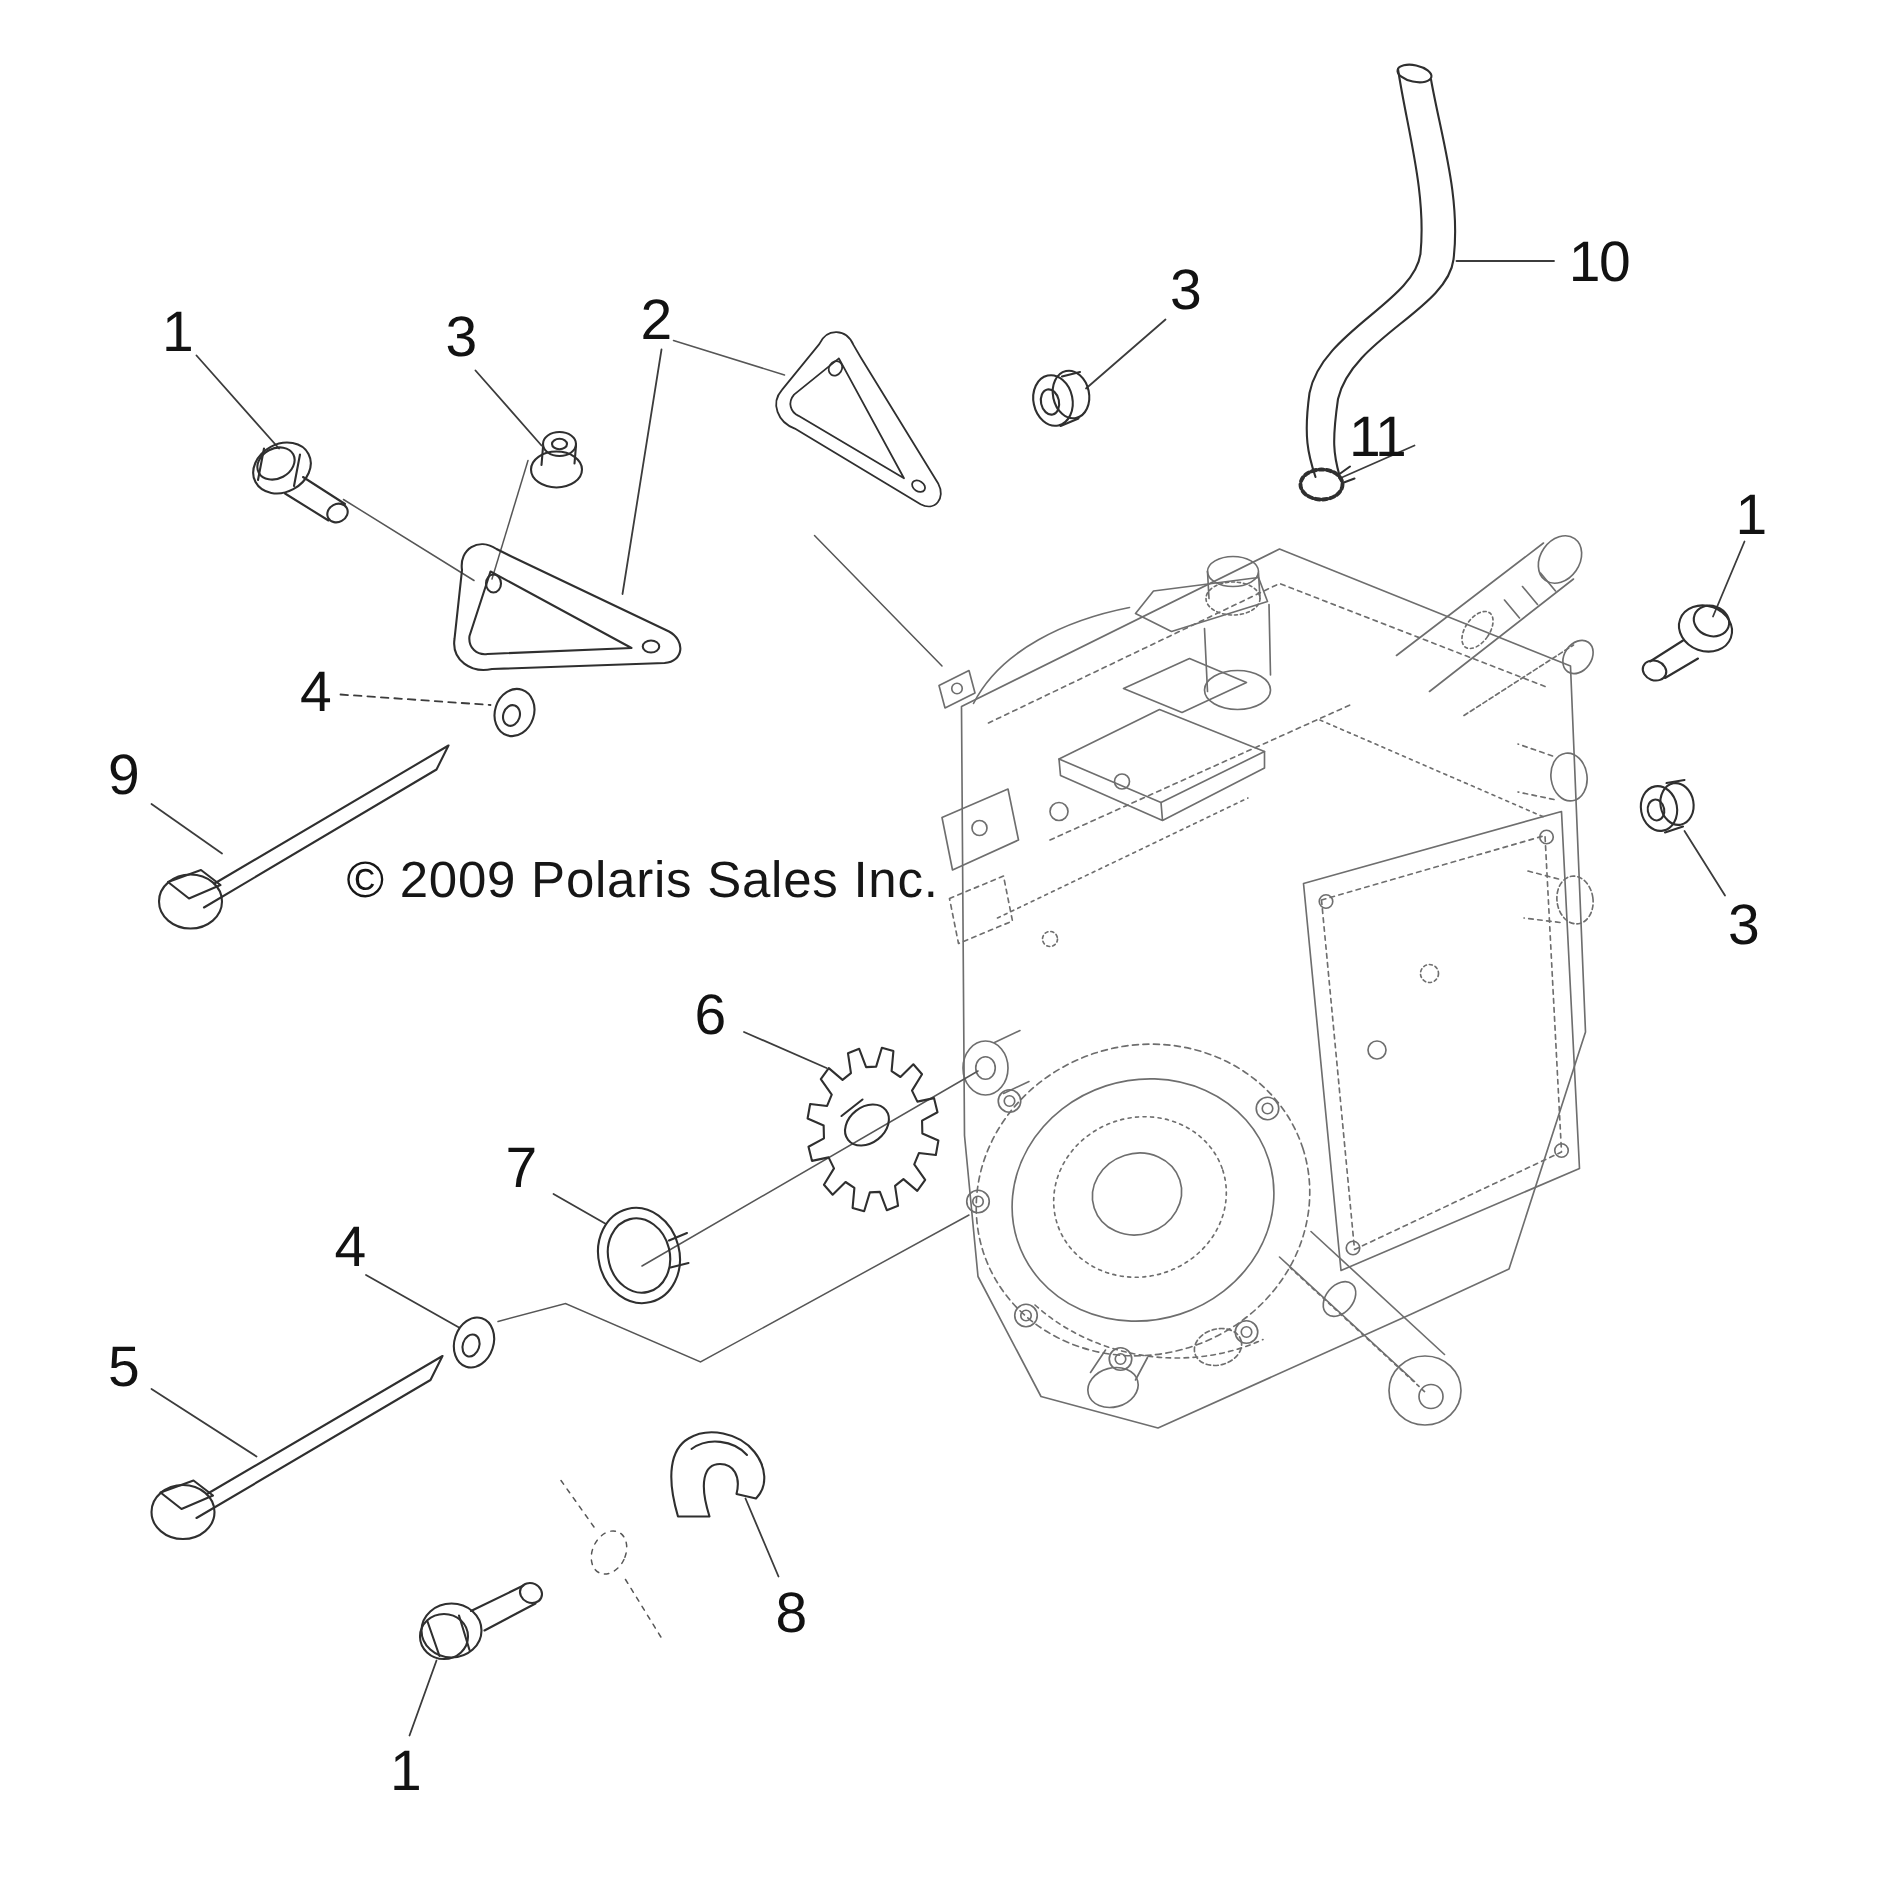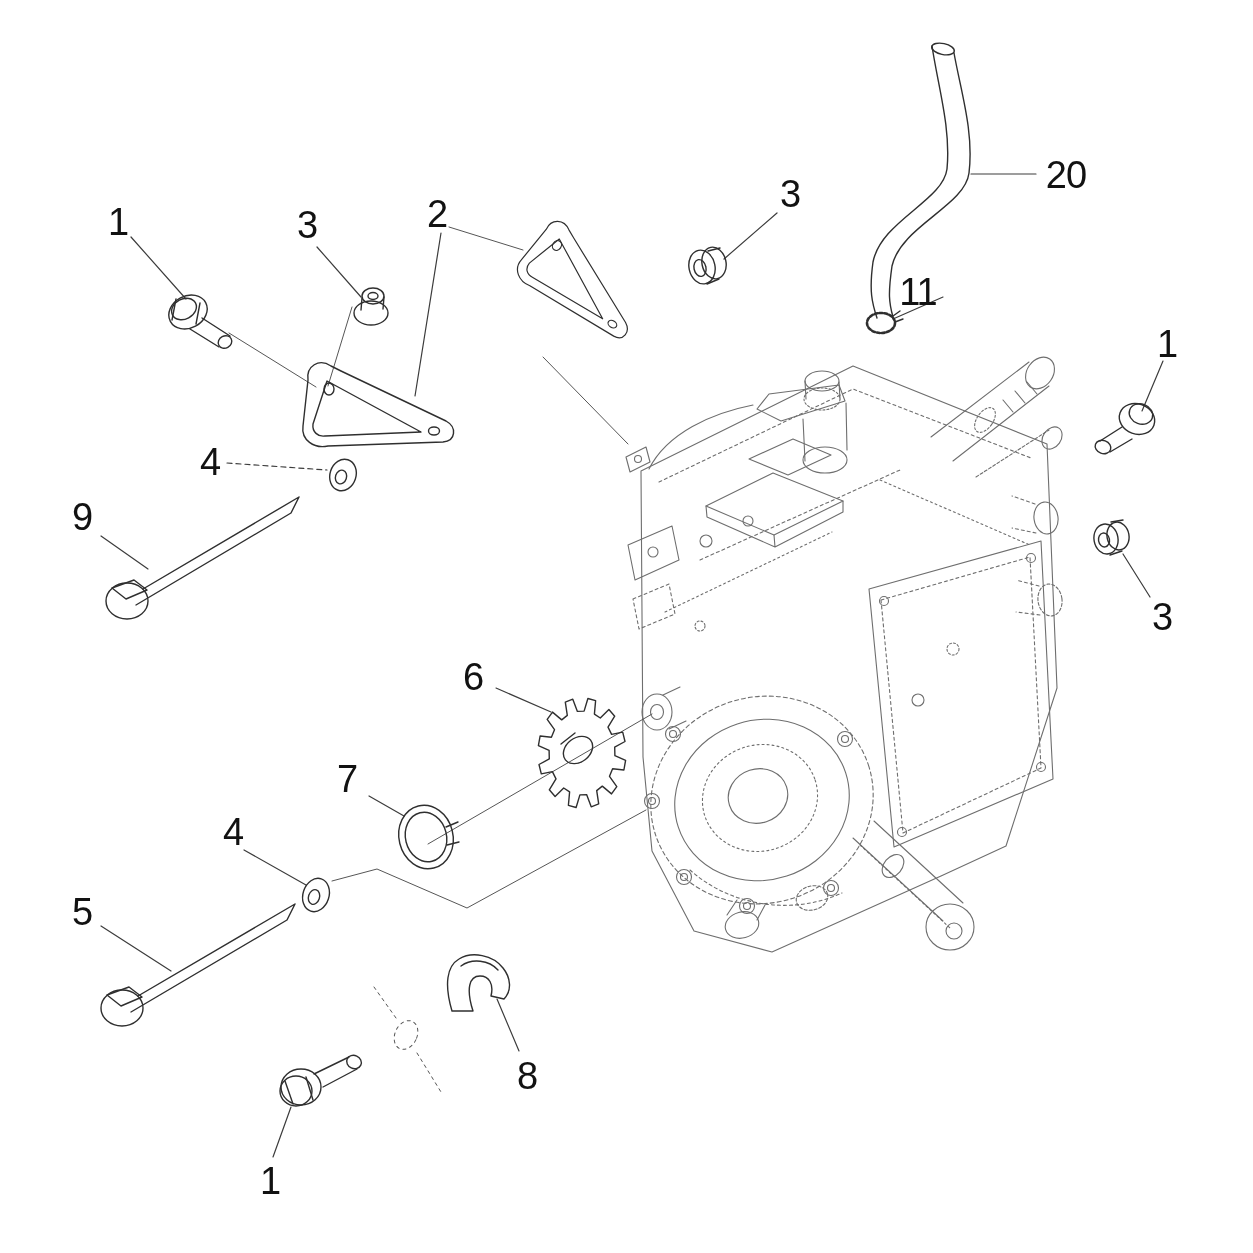--- a/index.html
+++ b/index.html
@@ -248,26 +248,27 @@
       <path d="M285,1081 L293,1104 M306,1077 L313,1100"></path>
       <path d="M314,1074 L349,1057 M323,1087 L357,1069"></path>
       <ellipse cx="354" cy="1062" rx="7.5" ry="6.5" transform="rotate(25 354 1062)"></ellipse>
     </g>
   </svg>
 
   <span class="callout" style="left:118px;top:222px">1</span>
   <span class="callout" style="left:307px;top:225px">3</span>
   <span class="callout" style="left:437px;top:214px">2</span>
   <span class="callout" style="left:790px;top:194px">3</span>
-  <span class="callout" style="left:1066px;top:175px">20</span>
+  <span class="callout" style="left:1066px;top:175px">10</span>
   <span class="callout" style="left:918px;top:292px">11</span>
   <span class="callout" style="left:1167px;top:344px">1</span>
   <span class="callout" style="left:1162px;top:617px">3</span>
   <span class="callout" style="left:82px;top:517px">9</span>
   <span class="callout" style="left:210px;top:462px">4</span>
   <span class="callout" style="left:473px;top:677px">6</span>
   <span class="callout" style="left:347px;top:779px">7</span>
   <span class="callout" style="left:233px;top:832px">4</span>
   <span class="callout" style="left:82px;top:912px">5</span>
   <span class="callout" style="left:527px;top:1076px">8</span>
   <span class="callout" style="left:270px;top:1181px">1</span>
 
+  <div class="copyright">© 2009 Polaris Sales Inc.</div>
 </div>
 
 </body></html>

